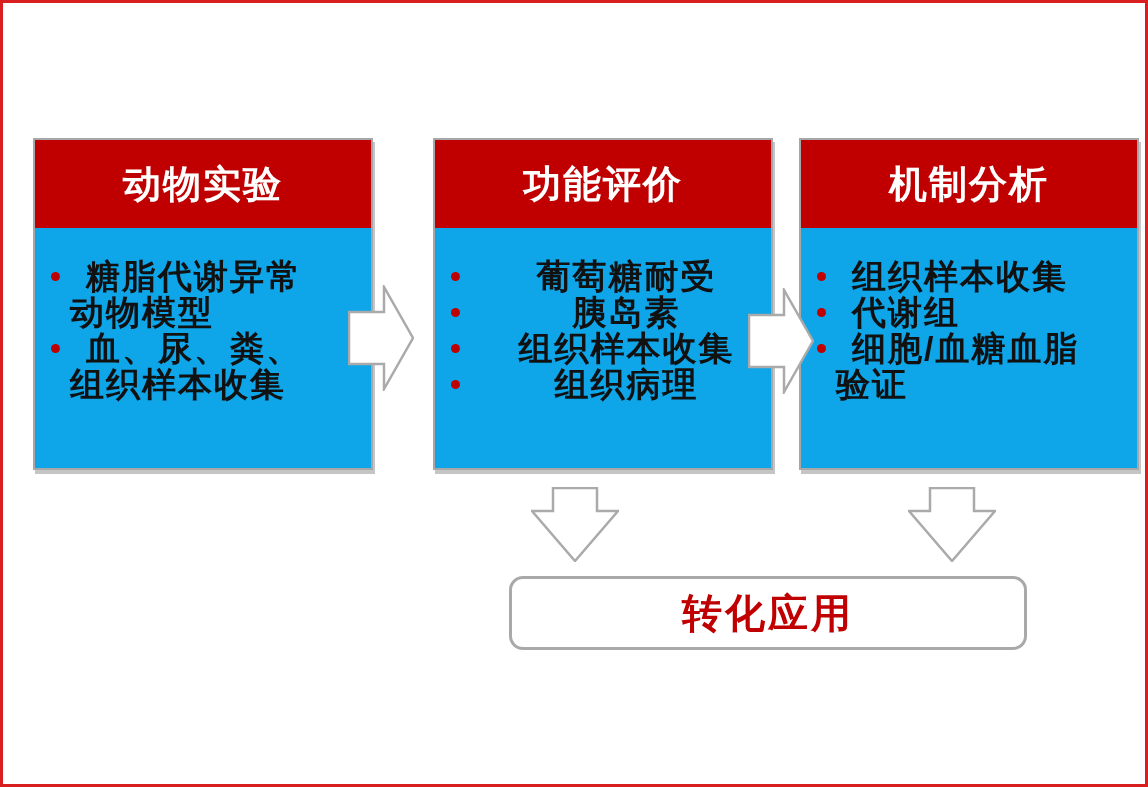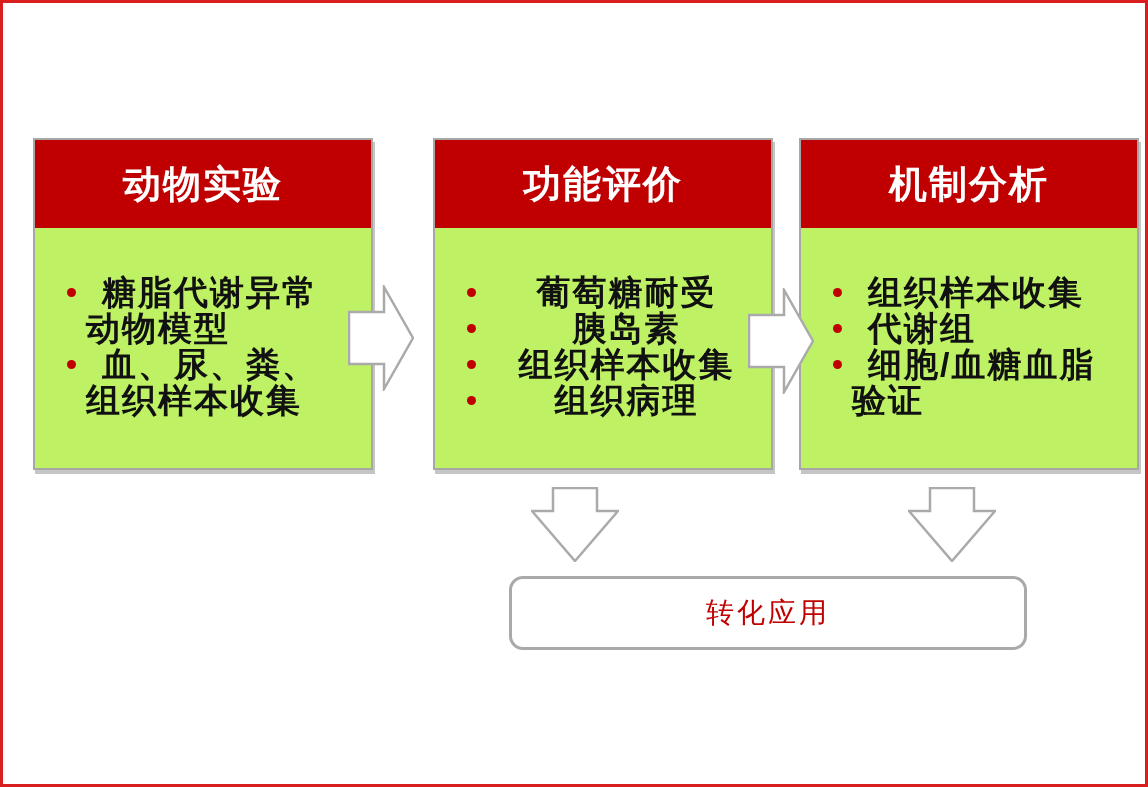--- a/index.html
+++ b/index.html
@@ -14,21 +14,21 @@
     overflow: hidden;
     font-family: "Liberation Sans", "DejaVu Sans", sans-serif;
   }
 
   
   .stage-box {
     position: absolute;
     top: 135px;
     width: 340px;
     height: 332px;
-    background: #bef264;
+    background: #0ea5e9;
     border: 2.5px solid #a7a7a7;
     box-shadow: 2px 4px 0 rgba(150,150,150,0.55);
   }
   .stage-box.pos-1 { left: 30px; }
   .stage-box.pos-2 { left: 430px; text-align: center; }
   .stage-box.pos-3 { left: 796px; }
 
   .stage-header {
     height: 88px;
     background: #c00000;
@@ -36,21 +36,21 @@
     display: flex;
     align-items: center;
     justify-content: center;
     font-size: 38px;
     font-weight: bold;
     letter-spacing: 2px;
   }
 
   .stage-list {
     list-style: none;
-    margin: 16px;
+    margin: 0;
     padding: 30px 4px 0 16px;
   }
   .bullet-item {
     display: flex;
     align-items: flex-start;
   }
   .bullet-dot {
     flex: none;
     width: 9px;
     height: 9px;
@@ -88,22 +88,22 @@
     height: 74px;
     background: #ffffff;
     border: 3.5px solid #a9a9a9;
     border-radius: 14px;
     display: flex;
     align-items: center;
     justify-content: center;
   }
   .result-label {
     color: #c00000;
-    font-size: 28px;
-    font-weight: normal;
+    font-size: 40px;
+    font-weight: bold;
     letter-spacing: 3px;
   }
 </style>
 </head>
 <body>
 
 <div class="slide">
 
   <section class="stage-box pos-1">
     <header class="stage-header">动物实验</header>

